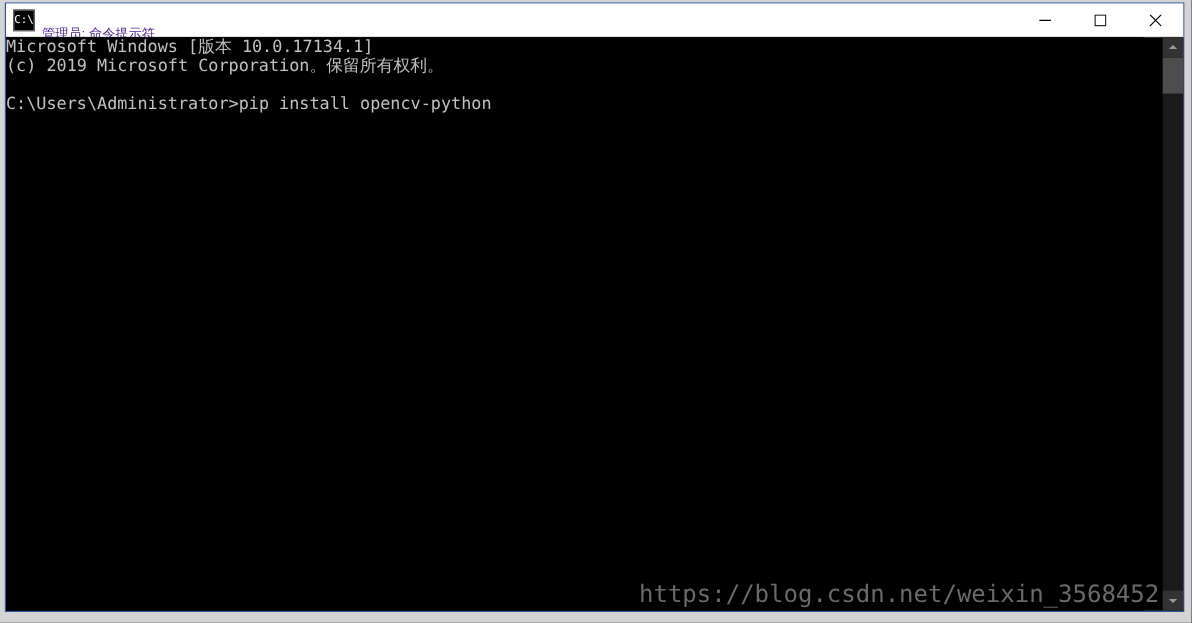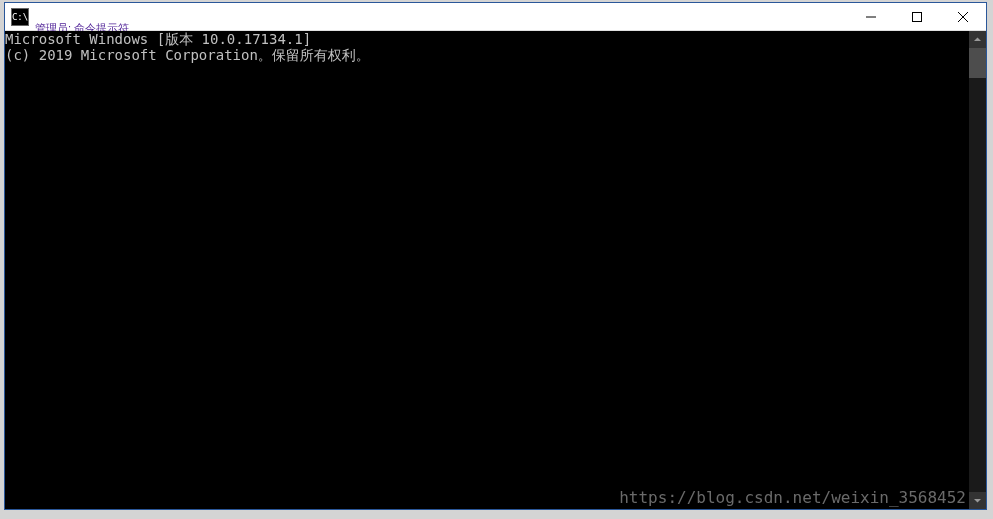--- a/index.html
+++ b/index.html
@@ -126,21 +126,21 @@
       height: 30px;
       background: #4d4d4d;
       cursor: pointer;
     }
     .watermark {
       position: absolute;
       bottom: 2px;
       right: 20px;
       color: #6a6a6a;
       font-family: "Consolas", monospace;
-      font-size: 16px;
+      font-size: 20px;
       pointer-events: none;
     }
   </style>
 </head>
 <body>
 
 <div class="window">
   <div class="titlebar">
     <div class="titlebar-icon">
       <span>C:\</span>
@@ -160,21 +160,21 @@
       <div class="titlebar-btn close">
         <svg viewBox="0 0 10 10">
             <line x1="0" y1="0" x2="10" y2="10" stroke="currentColor" stroke-width="1"></line>
             <line x1="10" y1="0" x2="0" y2="10" stroke="currentColor" stroke-width="1"></line>
           </svg>
       </div>
     </div>
   </div>
 
   <div class="console-area">
-    <div class="console-content"><div>Microsoft Windows [版本 10.0.17134.1]</div><div>(c) 2019 Microsoft Corporation。保留所有权利。</div><div class="blank"></div></div>
+    <div class="console-content"><div>Microsoft Windows [版本 10.0.17134.1]</div><div>(c) 2019 Microsoft Corporation。保留所有权利。</div><div class="blank"></div><div><span>C:\Users\Administrator&gt;</span><span>pip install opencv-python</span></div></div>
 
     <div class="scrollbar">
       <div class="scrollbar-btn">
         <svg viewBox="0 0 10 10">
             <path d="M0 7 L5 2 L10 7"></path>
           </svg>
       </div>
       <div class="scrollbar-track">
         <div class="scrollbar-thumb"></div>
       </div>

